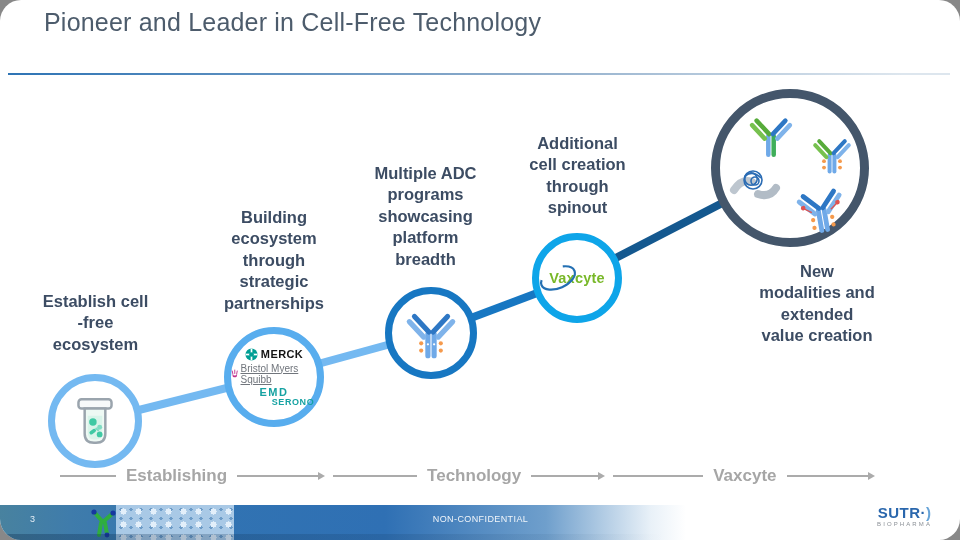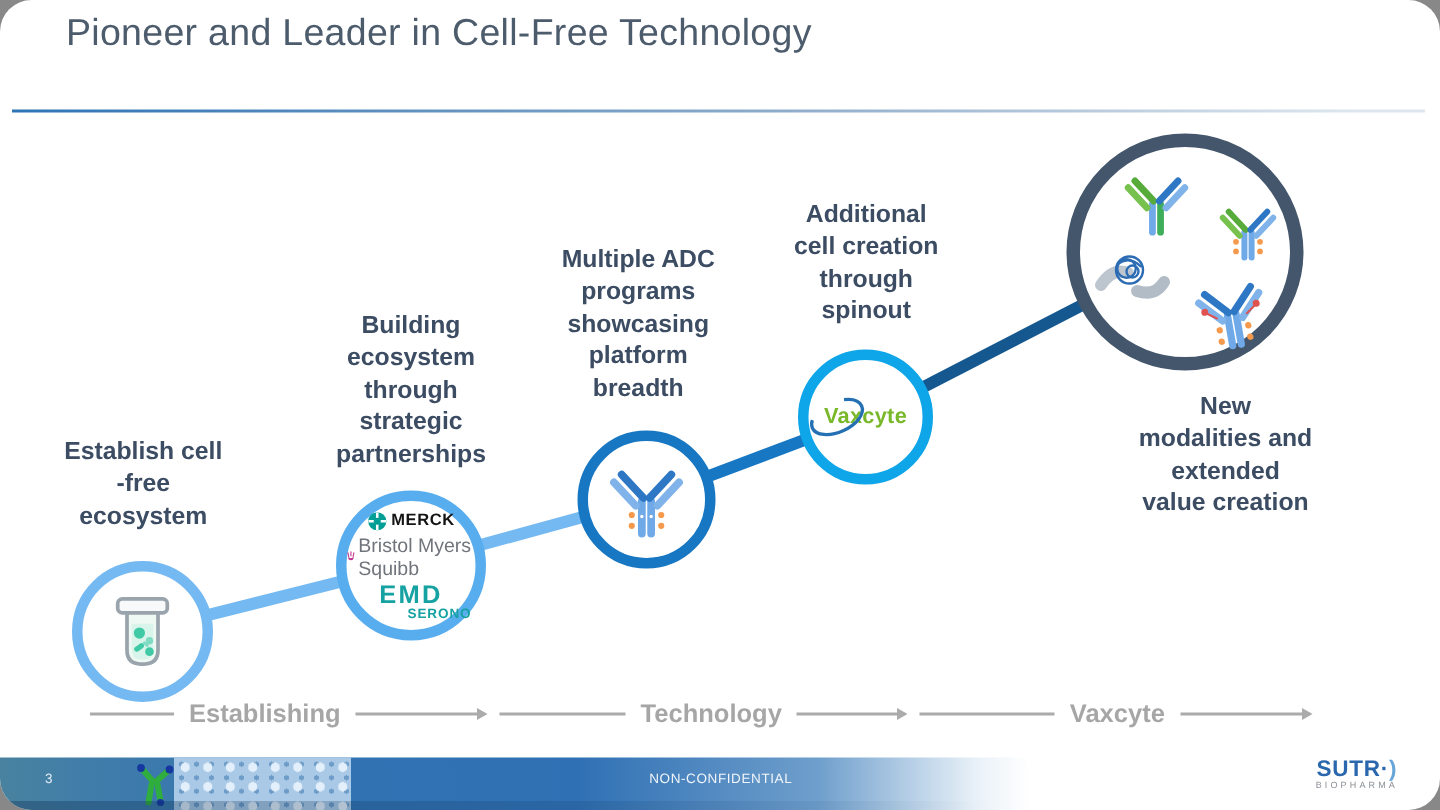--- a/index.html
+++ b/index.html
@@ -30,23 +30,23 @@
   .l1{left:18px;top:291px;width:155px;}
   .l2{left:199px;top:207px;width:150px;}
   .l3{left:348px;top:163px;width:155px;}
   .l4{left:495px;top:133px;width:165px;}
   .l5{left:727px;top:261px;width:180px;}
 
   
   .merck-row{display:flex;align-items:center;gap:3px;}
   .merck-text{font-size:11px;font-weight:800;color:#141414;letter-spacing:.4px;}
   .bms-row{display:flex;align-items:center;gap:2px;}
-  .bms-text{font-size:13px;color:#70757c;}
+  .bms-text{font-size:10px;color:#70757c;text-decoration:underline;}
   .emd{display:flex;flex-direction:column;align-items:center;line-height:1;color:#16a2a2;}
-  .emd-1{font-size:17px;font-weight:800;letter-spacing:1.5px;}
+  .emd-1{font-size:11px;font-weight:800;letter-spacing:1.5px;}
   .emd-2{font-size:9px;font-weight:800;letter-spacing:.6px;padding-left:38px;}
 
   
   .vax{position:relative;width:76px;height:26px;display:flex;align-items:center;justify-content:center;}
   .vax-text{font-size:14.5px;font-weight:700;color:#79b829;letter-spacing:.2px;z-index:1;}
   .vax-swoosh{position:absolute;left:-2px;top:-4px;z-index:2;}
 
   
   .c5 .ab{position:absolute;}
 

